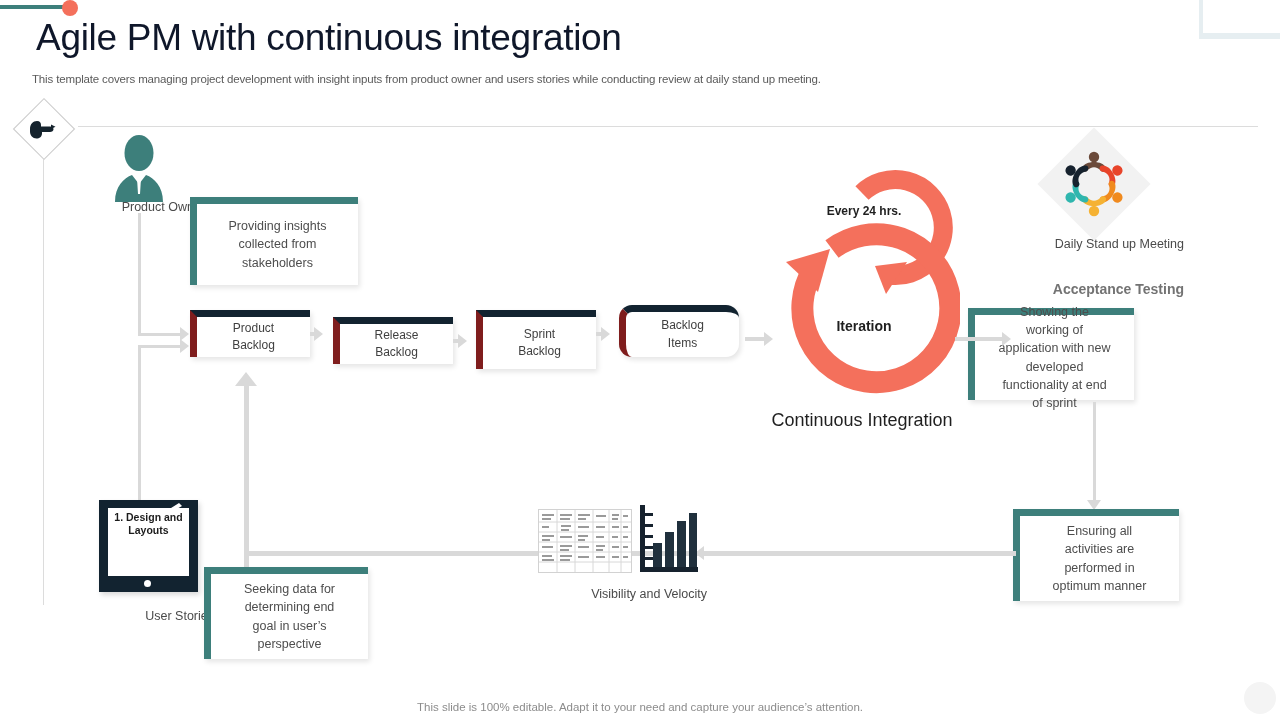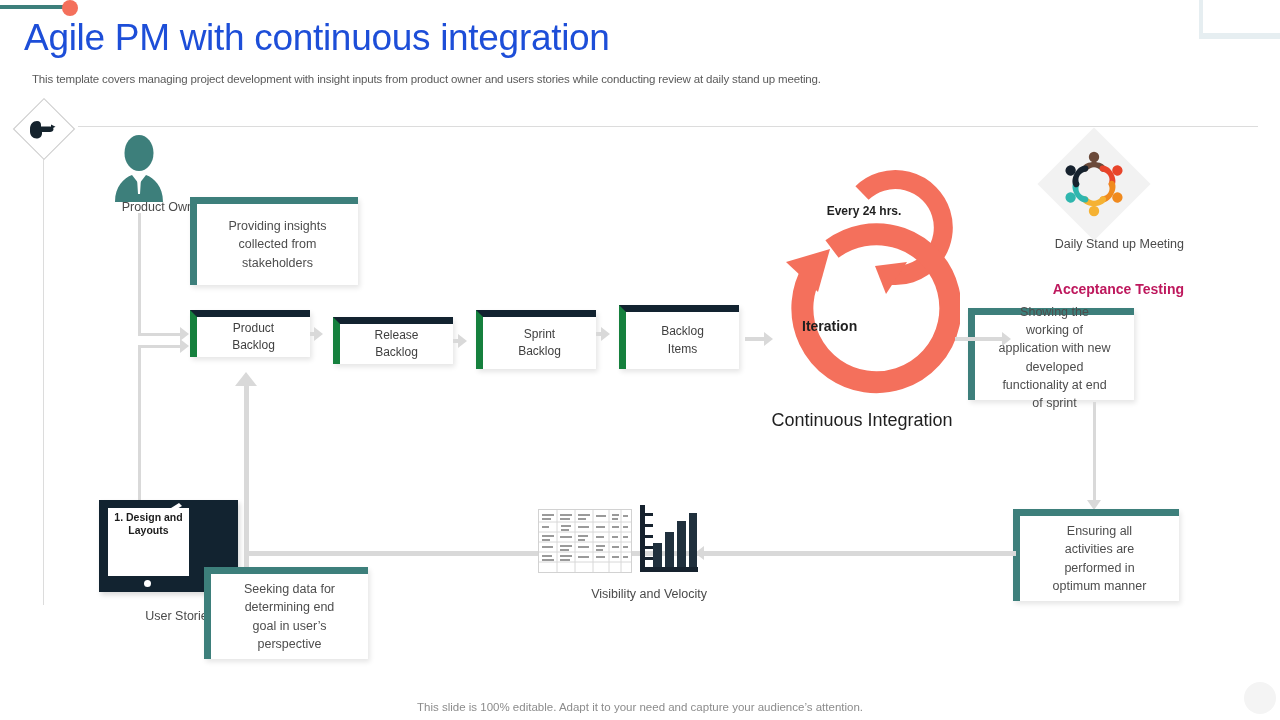--- a/index.html
+++ b/index.html
@@ -22,21 +22,21 @@
   
   .tr-bracket{position:absolute;right:0;top:0;width:95px;height:40px;}
   .tr-bracket .v{position:absolute;left:14px;top:0;width:4px;height:37px;background:#e6eef1;}
   .tr-bracket .h{position:absolute;left:14px;top:33px;width:95px;height:6px;background:#e6eef1;}
 
   
   .br-circle{position:absolute;left:1244px;top:682px;width:32px;height:32px;border-radius:50%;
              background:#f4f4f4;}
 
   
-  .title{position:absolute;left:24px;top:18px;font-size:37px;font-weight:400;color:#1d4ed8;
+  .title{position:absolute;left:36px;top:18px;font-size:37px;font-weight:400;color:#0f172a;
          letter-spacing:-.3px;line-height:1.1;}
   .subtitle{position:absolute;left:32px;top:73px;font-size:11.5px;color:#5a5a5a;letter-spacing:-.15px;}
 
   
   .pointer-wrap{position:absolute;left:16px;top:101px;width:55px;height:55px;}
   .pointer-diamond{position:absolute;left:6px;top:6px;width:42px;height:42px;
        border:1px solid #c9c9c9;transform:rotate(45deg);background:#fff;}
   .pointer-hand{position:absolute;left:12px;top:16px;width:32px;height:24px;}
 
   
@@ -52,46 +52,46 @@
   .arrow-u{position:absolute;width:0;height:0;border-left:11px solid transparent;
            border-right:11px solid transparent;border-bottom:14px solid #d9d9d9;}
   .arrow-d{position:absolute;width:0;height:0;border-left:7px solid transparent;
            border-right:7px solid transparent;border-top:10px solid #d9d9d9;}
 
   
   .card{position:absolute;background:#fff;box-sizing:border-box;
         box-shadow:2px 3px 5px rgba(0,0,0,.10);
         display:flex;align-items:center;justify-content:center;text-align:center;}
   .card-teal{border-top:7px solid #3d7f7b;border-left:7px solid #3d7f7b;}
-  .card-dark{border-top:7px solid #122330;border-left:7px solid #15803d;}
+  .card-dark{border-top:7px solid #122330;border-left:7px solid #7f1d1d;}
   .card .txt{font-size:12.5px;color:#4d4d4d;line-height:1.45;padding:4px 22px;}
   .card .txt-sm{font-size:12px;color:#3f3f3f;}
 
   
   .lbl{position:absolute;font-size:12.5px;color:#4a4a4a;text-align:right;}
-  .lbl-bold{font-weight:bold;color:#be185d;}
+  .lbl-bold{font-weight:bold;color:#737373;}
 
   
   .po-icon{position:absolute;left:110px;top:134px;width:58px;height:68px;}
 
   
   .tablet{position:absolute;left:99px;top:500px;width:99px;height:92px;
-          background:#122330;box-shadow:2px 3px 5px rgba(0,0,0,.15);padding-left:40px;}
+          background:#122330;box-shadow:2px 3px 5px rgba(0,0,0,.15);}
   .tablet-screen{position:absolute;left:9px;top:8px;width:81px;height:68px;background:#fff;}
   .tablet-dot{position:absolute;left:45px;top:80px;width:7px;height:7px;border-radius:50%;
               background:#fff;}
   .tablet-txt{position:absolute;left:9px;top:11px;width:81px;text-align:center;
               font-size:10.5px;font-weight:bold;color:#1c1c1c;line-height:1.25;}
   .tablet-slash{position:absolute;left:66px;top:3px;width:18px;height:11px;}
 
   
   .iter{position:absolute;left:770px;top:170px;width:190px;height:245px;}
   .iter-lbl-top{position:absolute;left:826px;top:204px;width:76px;text-align:center;
         font-size:12px;font-weight:bold;color:#1f1f1f;line-height:1.3;}
-  .iter-lbl-mid{position:absolute;left:802px;top:318px;width:124px;
+  .iter-lbl-mid{position:absolute;left:802px;top:318px;width:124px;text-align:center;
         font-size:14px;font-weight:bold;color:#1f1f1f;}
   .iter-lbl-bot{position:absolute;left:742px;top:410px;width:240px;text-align:center;
         font-size:18px;font-weight:normal;color:#1f1f1f;}
 
   
   .standup{position:absolute;left:1038px;top:128px;width:112px;height:112px;}
   .standup-diamond{position:absolute;left:16px;top:16px;width:80px;height:80px;
         background:#f2f2f2;transform:rotate(45deg);}
   .standup-svg{position:absolute;left:16px;top:12px;width:80px;height:88px;}
 
@@ -165,21 +165,21 @@
   </div>
   <div class="arrow-r" style="left:458px;top:334px;"></div>
   <div class="conn" style="left:453px;top:339px;width:9px;height:4px;"></div>
 
   <div class="card card-dark" style="left:476px;top:310px;width:120px;height:59px;">
     <div class="txt txt-sm">Sprint Backlog</div>
   </div>
   <div class="arrow-r" style="left:601px;top:327px;"></div>
   <div class="conn" style="left:596px;top:332px;width:9px;height:4px;"></div>
 
-  <div class="card card-dark" style="left:619px;top:305px;width:120px;height:64px;">
+  <div class="card card-dark" style="left:619px;top:305px;width:120px;height:52px;border-radius:13px;">
     <div class="txt txt-sm">Backlog Items</div>
   </div>
   <div class="arrow-r" style="left:764px;top:332px;"></div>
   <div class="conn" style="left:745px;top:337px;width:22px;height:4px;"></div>
 
   <div class="conn" style="left:244px;top:385px;width:5px;height:190px;"></div>
   <div class="arrow-u" style="left:235px;top:372px;"></div>
   <div class="conn" style="left:244px;top:551px;width:760px;height:5px;"></div>
   <div class="arrow-l" style="left:695px;top:546px;"></div>
 

